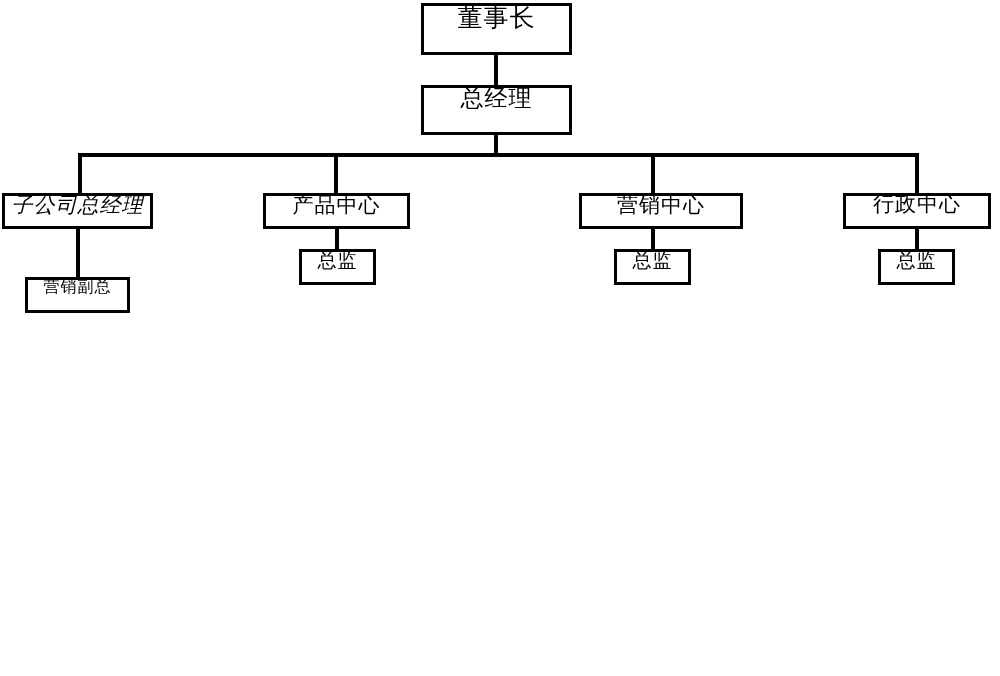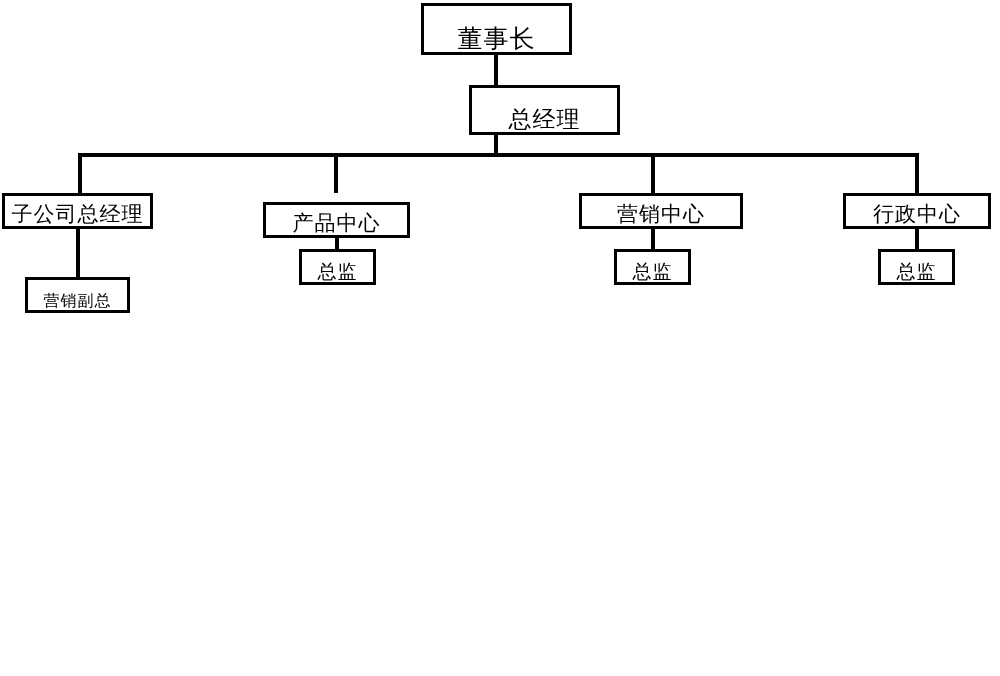--- a/index.html
+++ b/index.html
@@ -19,37 +19,37 @@
     background: #ffffff;
     overflow: hidden;
   }
   
   .node {
     position: absolute;
     box-sizing: border-box;
     background: #ffffff;
     border: 3px solid #000000;
     display: flex;
-    align-items: flex-end;
+    align-items: flex-start;
     justify-content: center;
     color: #000000;
     line-height: 1;
     white-space: nowrap;
     letter-spacing: 1px;
   }
   .node-label {
     display: block;
     transform: translateY(-1px);
   }
   .n-chairman      { left: 421px; top: 3px;   width: 151px; height: 52px; font-size: 25px; }
-  .n-gm            { left: 421px; top: 85px;  width: 151px; height: 50px; font-size: 23px; margin-left: 48px; }
-  .n-sub-gm        { left: 2px;   top: 193px; width: 151px; height: 36px; font-size: 21px; }
-  .n-product       { left: 263px; top: 193px; width: 147px; height: 36px; font-size: 21px; margin-top: 9px; }
+  .n-gm            { left: 421px; top: 85px;  width: 151px; height: 50px; font-size: 23px; }
+  .n-sub-gm        { left: 2px;   top: 193px; width: 151px; height: 36px; font-size: 21px; font-style: italic; }
+  .n-product       { left: 263px; top: 193px; width: 147px; height: 36px; font-size: 21px; }
   .n-marketing     { left: 579px; top: 193px; width: 164px; height: 36px; font-size: 21px; }
-  .n-admin         { left: 843px; top: 193px; width: 148px; height: 36px; font-size: 21px; }
+  .n-admin         { left: 843px; top: 193px; width: 148px; height: 36px; font-size: 21px; font-family: Liberation Mono, monospace; }
   .n-mkt-vp        { left: 25px;  top: 277px; width: 105px; height: 36px; font-size: 16px; }
   .n-dir-product   { left: 299px; top: 249px; width: 77px;  height: 36px; font-size: 19px; }
   .n-dir-marketing { left: 614px; top: 249px; width: 77px;  height: 36px; font-size: 19px; }
   .n-dir-admin     { left: 878px; top: 249px; width: 77px;  height: 36px; font-size: 19px; }
 
   
   .conn {
     position: absolute;
     background: #000000;
   }

